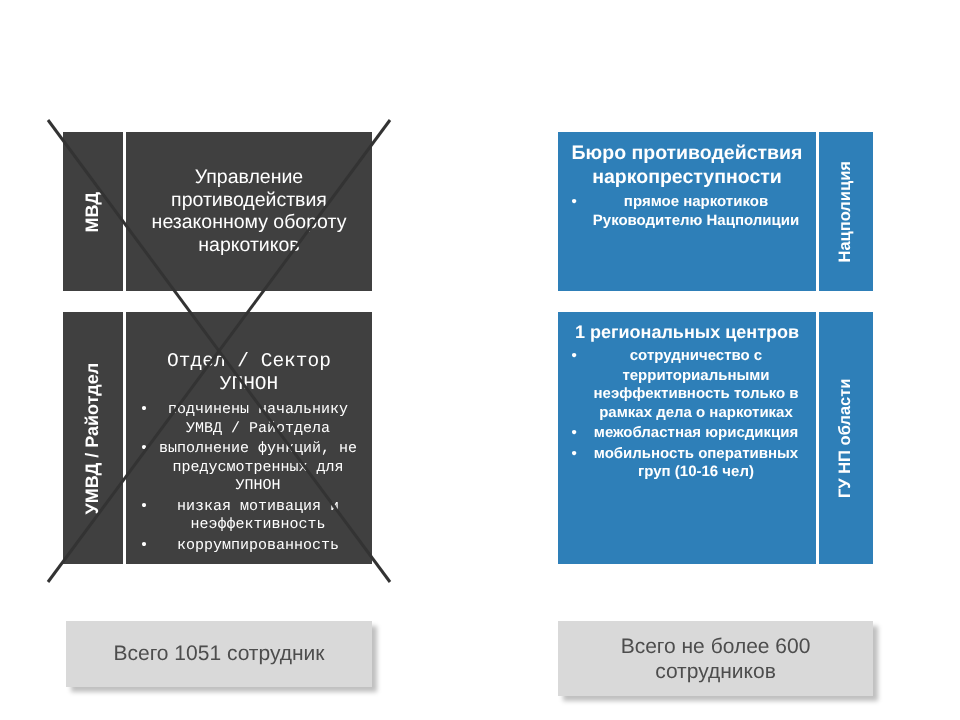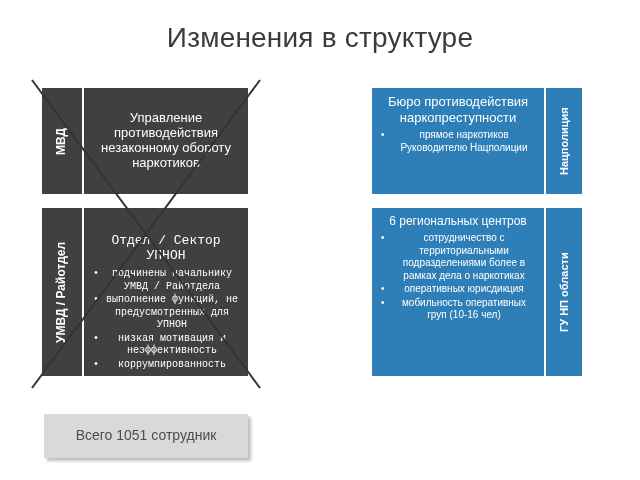--- a/index.html
+++ b/index.html
@@ -34,21 +34,21 @@
     position: absolute;
     box-sizing: border-box;
     color: #ffffff;
     display: flex;
     align-items: center;
     justify-content: center;
     text-align: center;
     line-height: 1.15;
   }
   .red { background: #404040; }
-  .blue { background: #2e7fb8; }
+  .blue { background: #2e7fb8; font-weight: bold; }
 
   .vert {
     writing-mode: vertical-rl;
     transform: rotate(180deg);
     font-size: 12px;
     font-weight: bold;
   }
   .vert.small { font-size: 11px; }
 
   .boxtext {
@@ -127,21 +127,20 @@
     box-shadow: 3px 3px 3px rgba(0,0,0,0.25);
   }
   #total-left { left: 44px; top: 414px; width: 204px; height: 44px; }
   #total-right { left: 372px; top: 414px; width: 210px; height: 50px; }
 </style>
 </head>
 <body>
 
 <div id="slide">
 
-  <div id="title">Изменения в структуре</div>
 
   <div class="box red vert" id="mvd">
     <span class="boxtext">МВД</span>
   </div>
 
   <div class="box red" id="upravlenie">
     <span class="boxtext">Управление противодействия незаконному обороту наркотиков</span>
   </div>
 
   <div class="box red vert" id="umvd">
@@ -181,23 +180,26 @@
       </ul>
     </div>
   </div>
 
   <div class="box blue vert small" id="guNp">
     <span class="boxtext">ГУ НП области</span>
   </div>
 
   <div class="box blue" id="regional">
     <div class="inner">
-      <div class="headline small">6 региональных центров</div>
+      <div class="headline small">1 региональных центров</div>
       <ul class="bullets">
-        <li>сотрудничество с территориальными подразделениями более в рамках дела о наркотиках</li>
-        <li>оперативных юрисдикция</li>
+        <li>сотрудничество с территориальными неэффективность только в рамках дела о наркотиках</li>
+        <li>межобластная юрисдикция</li>
         <li>мобильность оперативных груп (10-16 чел)</li>
       </ul>
     </div>
   </div>
 
+  <div class="total" id="total-right">
+    <span>Всего не более 600 сотрудников</span>
+  </div>
 
 </div>
 
 </body></html>

